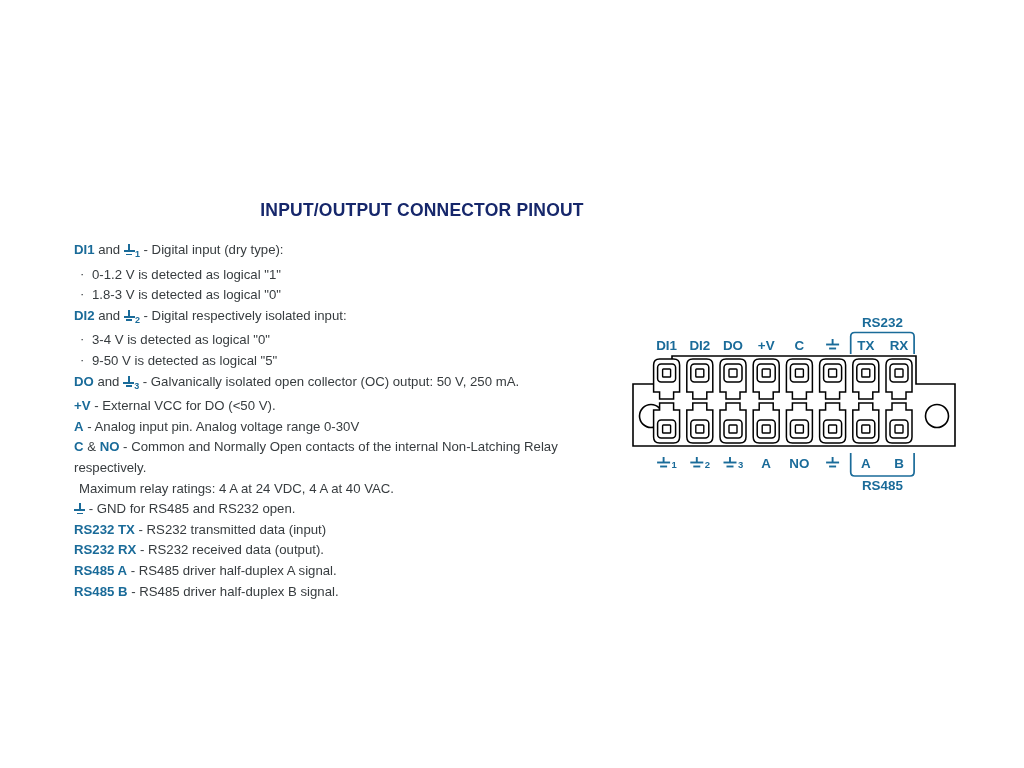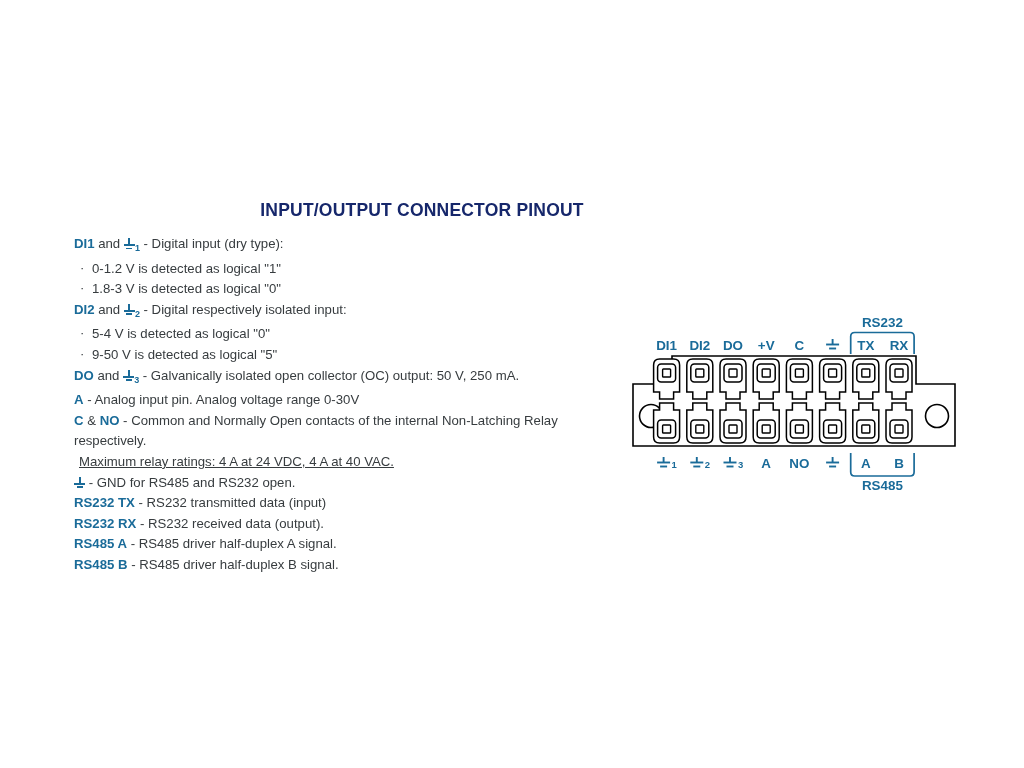--- a/index.html
+++ b/index.html
@@ -25,39 +25,39 @@
     font-size: 17.5px;
     font-weight: bold;
     color: #16276b;
     letter-spacing: 0.2px;
   }
 
   
   #legend {
     position: absolute;
     left: 74px;
-    top: 234px;
+    top: 240px;
     width: 540px;
     font-size: 13.2px;
     color: #373c3f;
     line-height: 20.6px;
   }
   .line { white-space: normal; }
   .line.bullet {
     padding-left: 18px;
     position: relative;
   }
   .line.bullet .dot {
     position: absolute;
     left: 6px;
     top: -1px;
     font-size: 13px;
     color: #373c3f;
   }
-  .line.indent { padding-left: 5px; text-decoration: underline; }
+  .line.indent { padding-left: 5px; }
   .key {
     color: #1a6b99;
     font-weight: bold;
   }
 
   
   .gnd {
     display: inline-block;
     position: relative;
     width: 11px;
@@ -140,23 +140,24 @@
 </head>
 <body>
 
 <div id="title">INPUT/OUTPUT CONNECTOR PINOUT</div>
 
 <div id="legend">
     <div class="line"><span class="key">DI1</span><span> and </span><span><span class="gnd"><i class="stem"></i><i class="b1"></i><i class="b2"></i></span><span class="sub">1</span></span><span> - Digital input (dry type):</span></div>
     <div class="line bullet"><span class="dot">·</span><span>0-1.2 V is detected as logical "1"</span></div>
     <div class="line bullet"><span class="dot">·</span><span>1.8-3 V is detected as logical "0"</span></div>
     <div class="line"><span class="key">DI2</span><span> and </span><span><span class="gnd"><i class="stem"></i><i class="b1"></i><i class="b2"></i></span><span class="sub">2</span></span><span> - Digital respectively isolated input:</span></div>
-    <div class="line bullet"><span class="dot">·</span><span>5-4 V is detected as logical "0"</span></div>
+    <div class="line bullet"><span class="dot">·</span><span>3-4 V is detected as logical "0"</span></div>
     <div class="line bullet"><span class="dot">·</span><span>9-50 V is detected as logical "5"</span></div>
     <div class="line"><span class="key">DO</span><span> and </span><span><span class="gnd"><i class="stem"></i><i class="b1"></i><i class="b2"></i></span><span class="sub">3</span></span><span> - Galvanically isolated open collector (OC) output: 50 V, 250 mA.</span></div>
+    <div class="line"><span class="key">+V</span><span> - External VCC for DO (&lt;50 V).</span></div>
     <div class="line"><span class="key">A</span><span> - Analog input pin. Analog voltage range 0-30V</span></div>
     <div class="line"><span class="key">C</span><span> &amp; </span><span class="key">NO</span><span> - Common and Normally Open contacts of the internal Non-Latching Relay respectively.</span></div>
     <div class="line indent"><span>Maximum relay ratings: 4 A at 24 VDC, 4 A at 40 VAC.</span></div>
     <div class="line"><span><span class="gnd"><i class="stem"></i><i class="b1"></i><i class="b2"></i></span></span><span> - GND for RS485 and RS232 open.</span></div>
     <div class="line"><span class="key">RS232 TX</span><span> - RS232 transmitted data (input)</span></div>
     <div class="line"><span class="key">RS232 RX</span><span> - RS232 received data (output).</span></div>
     <div class="line"><span class="key">RS485 A</span><span> - RS485 driver half-duplex A signal.</span></div>
     <div class="line"><span class="key">RS485 B</span><span> - RS485 driver half-duplex B signal.</span></div>
   </div>
 

